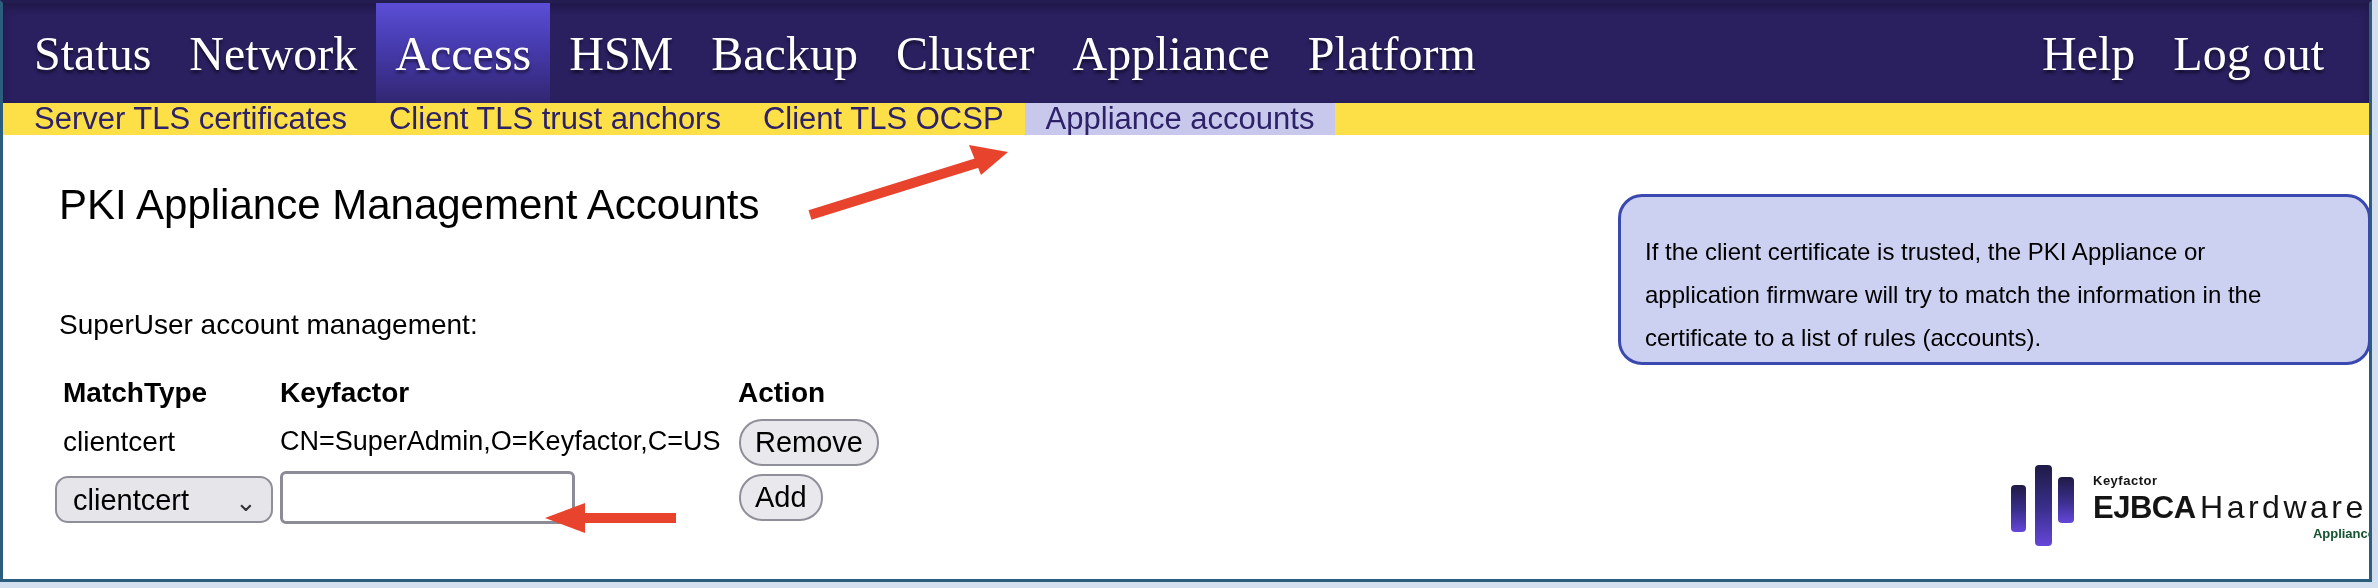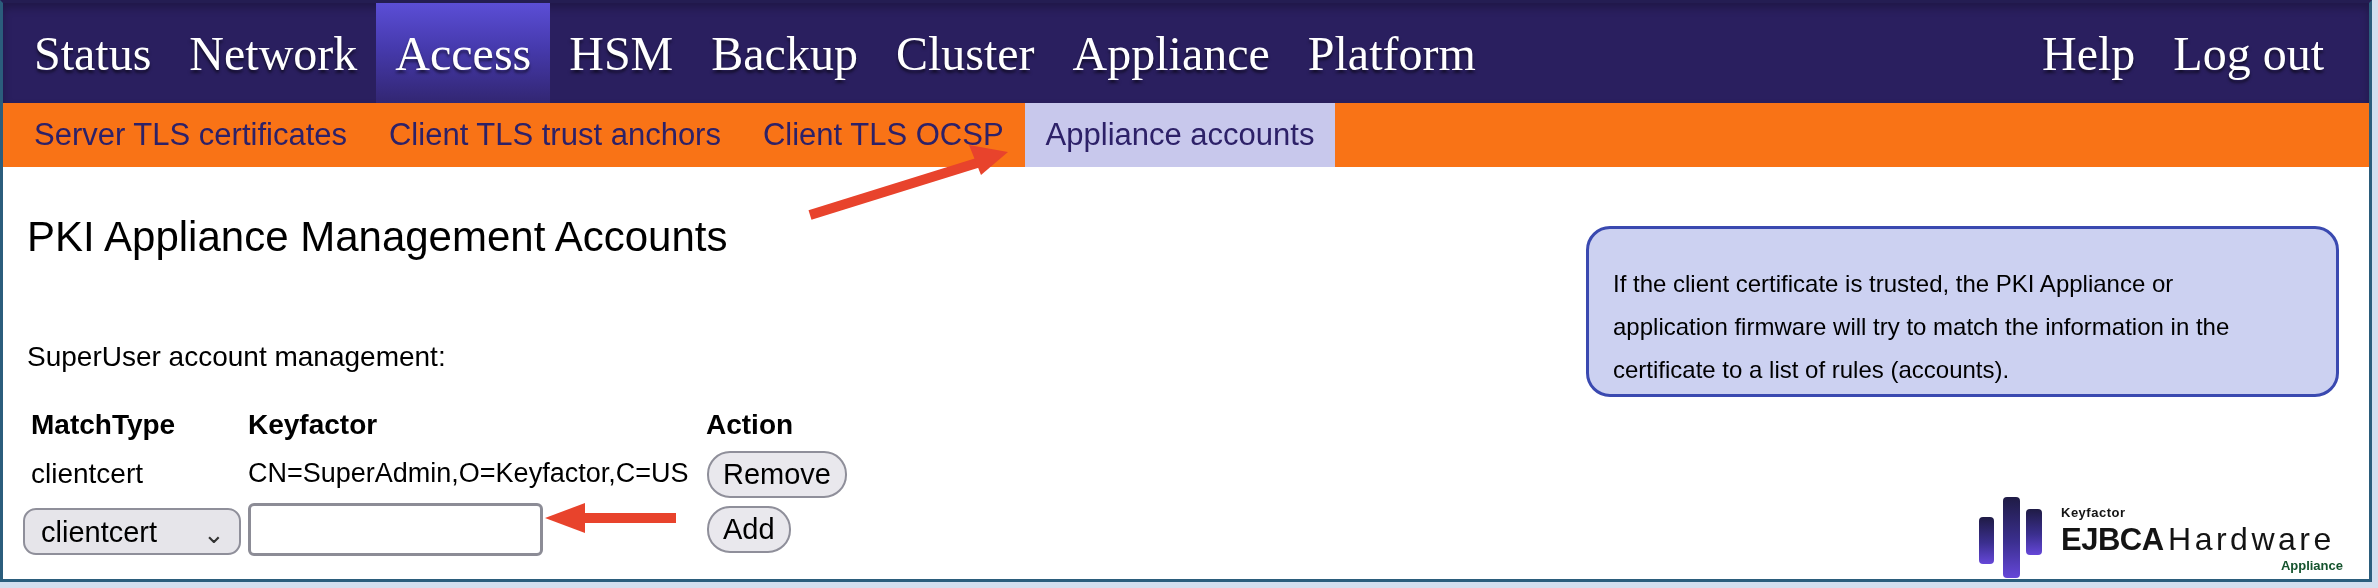--- a/index.html
+++ b/index.html
@@ -14,28 +14,28 @@
   .navbar { position:relative; height:100px; background:#2a1f5f;
             display:flex; align-items:center; padding:0 26px 0 12px;
             box-shadow:inset 0 5px 8px rgba(0,0,0,.25); }
   .nav-item { color:#ffffff; font-size:48px; padding:0 19px; height:100%;
               display:flex; align-items:center; cursor:pointer;
               text-shadow:0 3px 3px rgba(0,0,0,.55); white-space:nowrap;font-family:Liberation Serif, serif; }
   .nav-item.active { background:linear-gradient(180deg,#5b4ed6 0%,#463aad 45%,#322672 100%); }
   .nav-spacer { flex:1; }
 
   
-  .subnav { height:64px; background:#f97316; display:flex; align-items:stretch;
+  .subnav { height:32px; background:#fde047; display:flex; align-items:stretch;
             padding:0 0 0 10px; }
   .subnav-item { color:#2d2168; font-size:31px; padding:0 21px;
                  display:flex; align-items:center; cursor:pointer; white-space:nowrap; }
   .subnav-item.active { background:#c8c8ec; }
 
   
-  .content { position:relative; height:428px; background:#ffffff; }
+  .content { position:relative; height:428px; background:#ffffff;margin-left:32px; }
   .page-title { position:absolute; left:24px; top:46px; font-size:42px;
                 font-weight:400; color:#000; }
   .logged-in { position:absolute; left:24px; top:106px; font-size:28px; color:#000; }
   .section-label { position:absolute; left:24px; top:174px; font-size:28px; color:#000; }
 
   .th { position:absolute; top:242px; font-size:28px; font-weight:700; color:#000; white-space:nowrap; }
   .th.c1 { left:28px; } .th.c2 { left:245px; } .th.c3 { left:703px; }
 
   .cell { position:absolute; font-size:28px; color:#000; white-space:nowrap; }
   .row1-type  { left:28px;  top:291px; }

